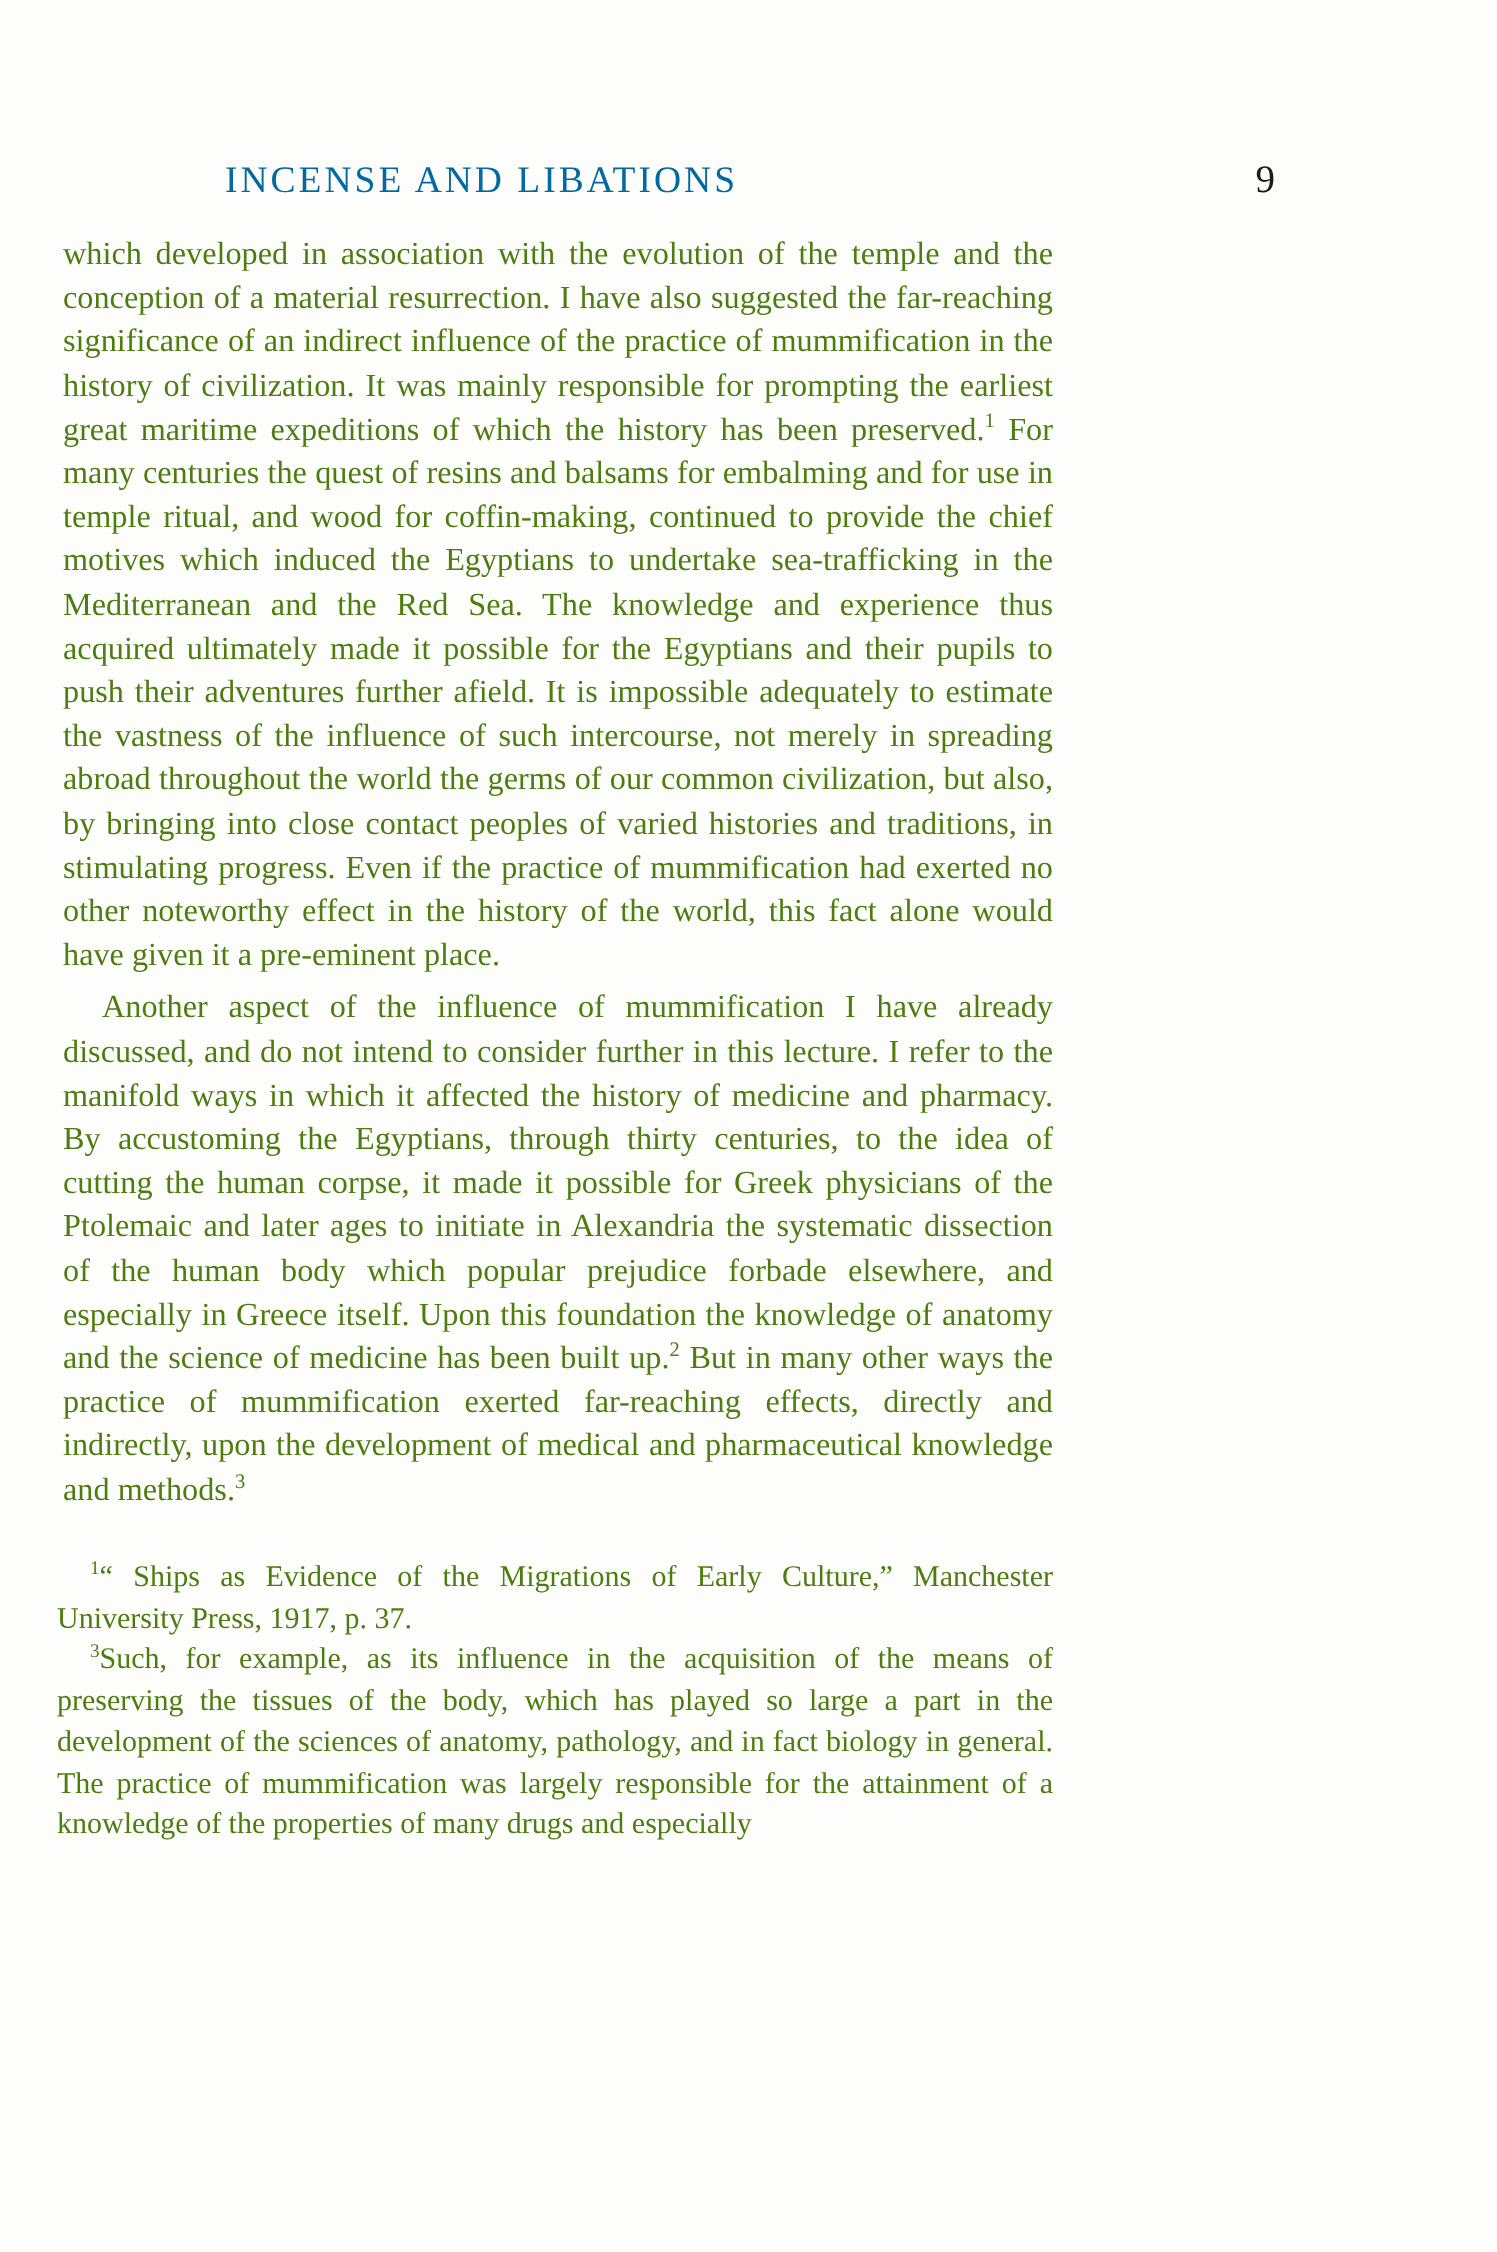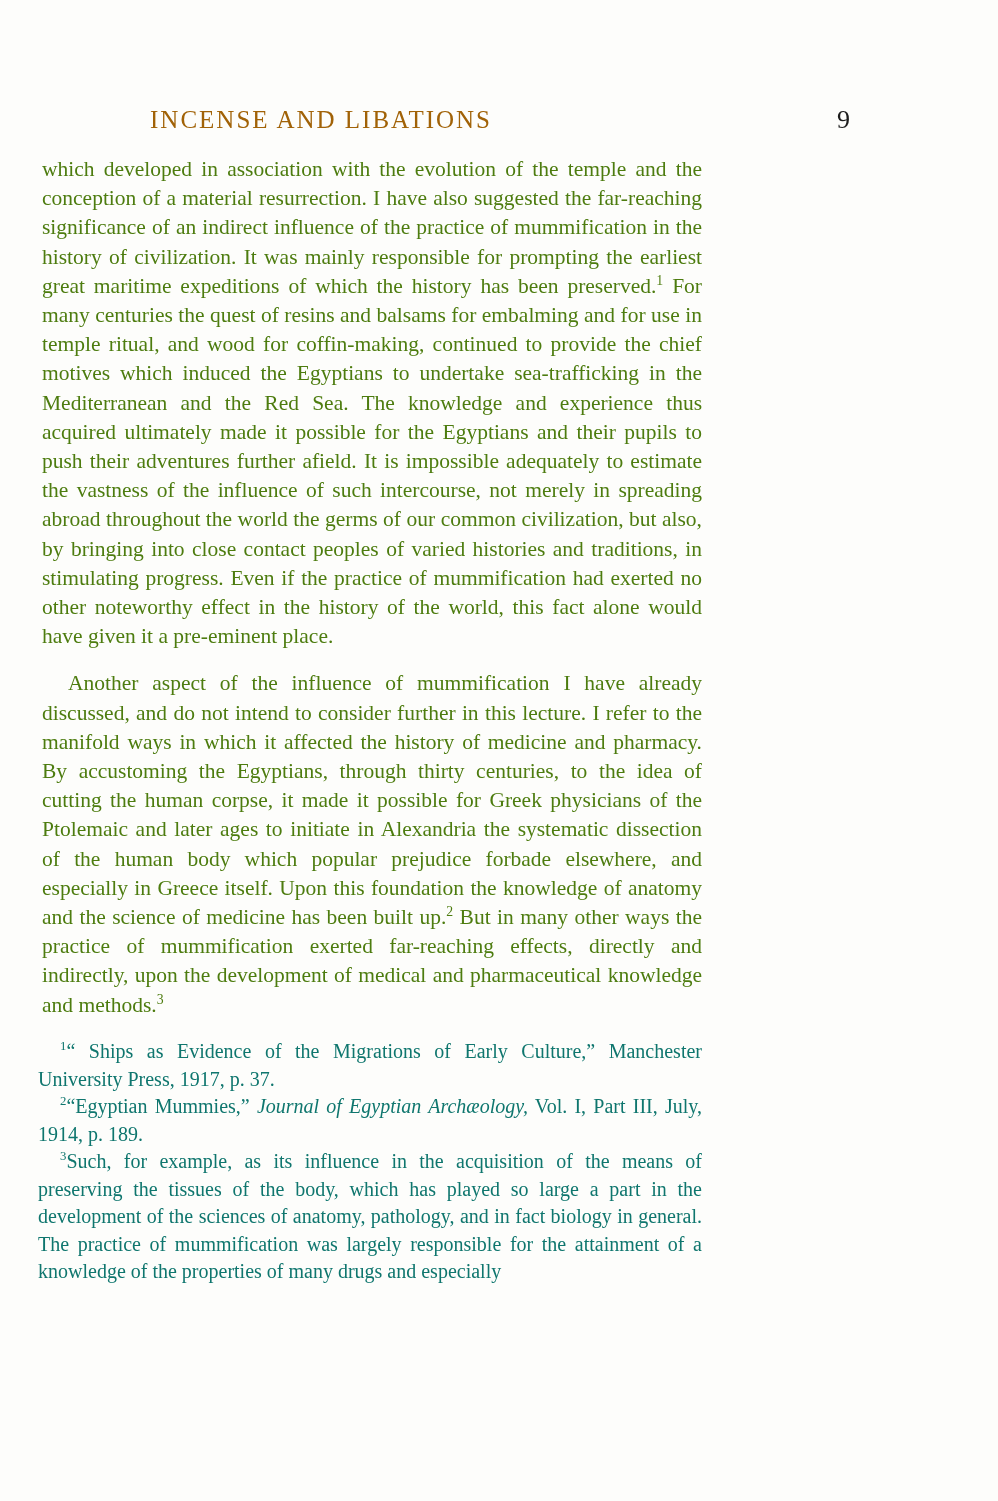--- a/index.html
+++ b/index.html
@@ -28,21 +28,21 @@
     top: 105px;
     width: 700px;
     display: flex;
     align-items: baseline;
     justify-content: space-between;
   }
   .head-title {
     font-size: 25px;
     letter-spacing: 2.0px;
     font-family: "Liberation Serif", serif;
-    color: #a16207;
+    color: #0369a1;
     white-space: nowrap;
   }
   .folio {
     font-size: 26px;
     color: #1c1c1c;
     font-family: "Liberation Serif", serif;
   }
   .body-block {
     position: absolute;
     left: 42px;
@@ -52,42 +52,42 @@
   p.para {
     margin: 0;
     font-size: 21.5px;
     line-height: 29.2px;
     text-align: justify;
     text-justify: inter-word;
     color: #4d7c0f;
     font-family: "Liberation Serif", serif;
   }
   p.para + p.para {
-    margin-top: 18px;
+    margin-top: 6px;
   }
   p.para.indent {
     text-indent: 26px;
   }
   sup {
     font-size: 0.64em;
     vertical-align: super;
     line-height: 0;
   }
   .notes {
     position: absolute;
     left: 38px;
     top: 1038px;
     width: 664px;
   }
   p.note {
     margin: 0;
     font-size: 20px;
     line-height: 27.5px;
     text-align: justify;
-    color: #0f766e;
+    color: #4d7c0f;
     font-family: "Liberation Serif", serif;
   }
   p.note.hang {
     text-indent: 22px;
   }
   .it {
     font-style: italic;
   }
 </style>
 </head>
@@ -105,19 +105,18 @@
     <p class="para"><span>which developed in association with the evolution of the temple and the conception of a material resurrection.    I have also suggested the far-reaching significance of an indirect influence of the practice of mummification in the history of civilization.    It was mainly responsible for prompting the earliest great maritime expeditions of which the history has been preserved.</span><sup>1</sup><span>    For many centuries the quest of resins and balsams for embalming and for use in temple ritual, and wood for coffin-making, continued to provide the chief motives which induced the Egyptians to undertake sea-trafficking in the Mediterranean and the Red Sea.    The knowledge and experience thus acquired ultimately made it possible for the Egyptians and their pupils to push their adventures further afield.    It is impossible adequately to estimate the vastness of the influence of such intercourse, not merely in spreading abroad throughout the world the germs of our common civilization, but also, by bringing into close contact peoples of varied histories and traditions, in stimulating progress.    Even if the practice of mummification had exerted no other noteworthy effect in the history of the world, this fact alone would have given it a pre-eminent place.</span></p>
 
     <p class="para indent"><span>Another aspect of the influence of mummification I have already discussed, and do not intend to consider further in this lecture.    I refer to the manifold ways in which it affected the history of medicine and pharmacy.    By accustoming the Egyptians, through thirty centuries, to the idea of cutting the human corpse, it made it possible for Greek physicians of the Ptolemaic and later ages to initiate in Alexandria the systematic dissection of the human body which popular prejudice forbade elsewhere, and especially in Greece itself.    Upon this foundation the knowledge of anatomy and the science of medicine has been built up.</span><sup>2</sup><span>    But in many other ways the practice of mummification exerted far-reaching effects, directly and indirectly, upon the development of medical and pharmaceutical knowledge and methods.</span><sup>3</sup></p>
 
   </div>
 
   <div class="notes">
 
     <p class="note hang"><sup>1</sup><span>“ Ships as Evidence of the Migrations of Early Culture,” Manchester University Press, 1917, p. 37.</span></p>
 
-    <p class="note hang"><sup>2</sup><span>“Egyptian Mummies,” </span><span class="it">Journal of Egyptian Archæology,</span><span> Vol. I, Part III, July, 1914, p. 189.</span></p>
 
     <p class="note hang"><sup>3</sup><span>Such, for example, as its influence in the acquisition of the means of preserving the tissues of the body, which has played so large a part in the development of the sciences of anatomy, pathology, and in fact biology in general.    The practice of mummification was largely responsible for the attainment of a knowledge of the properties of many drugs and especially</span></p>
 
   </div>
 
 </div>
 
 </body></html>

